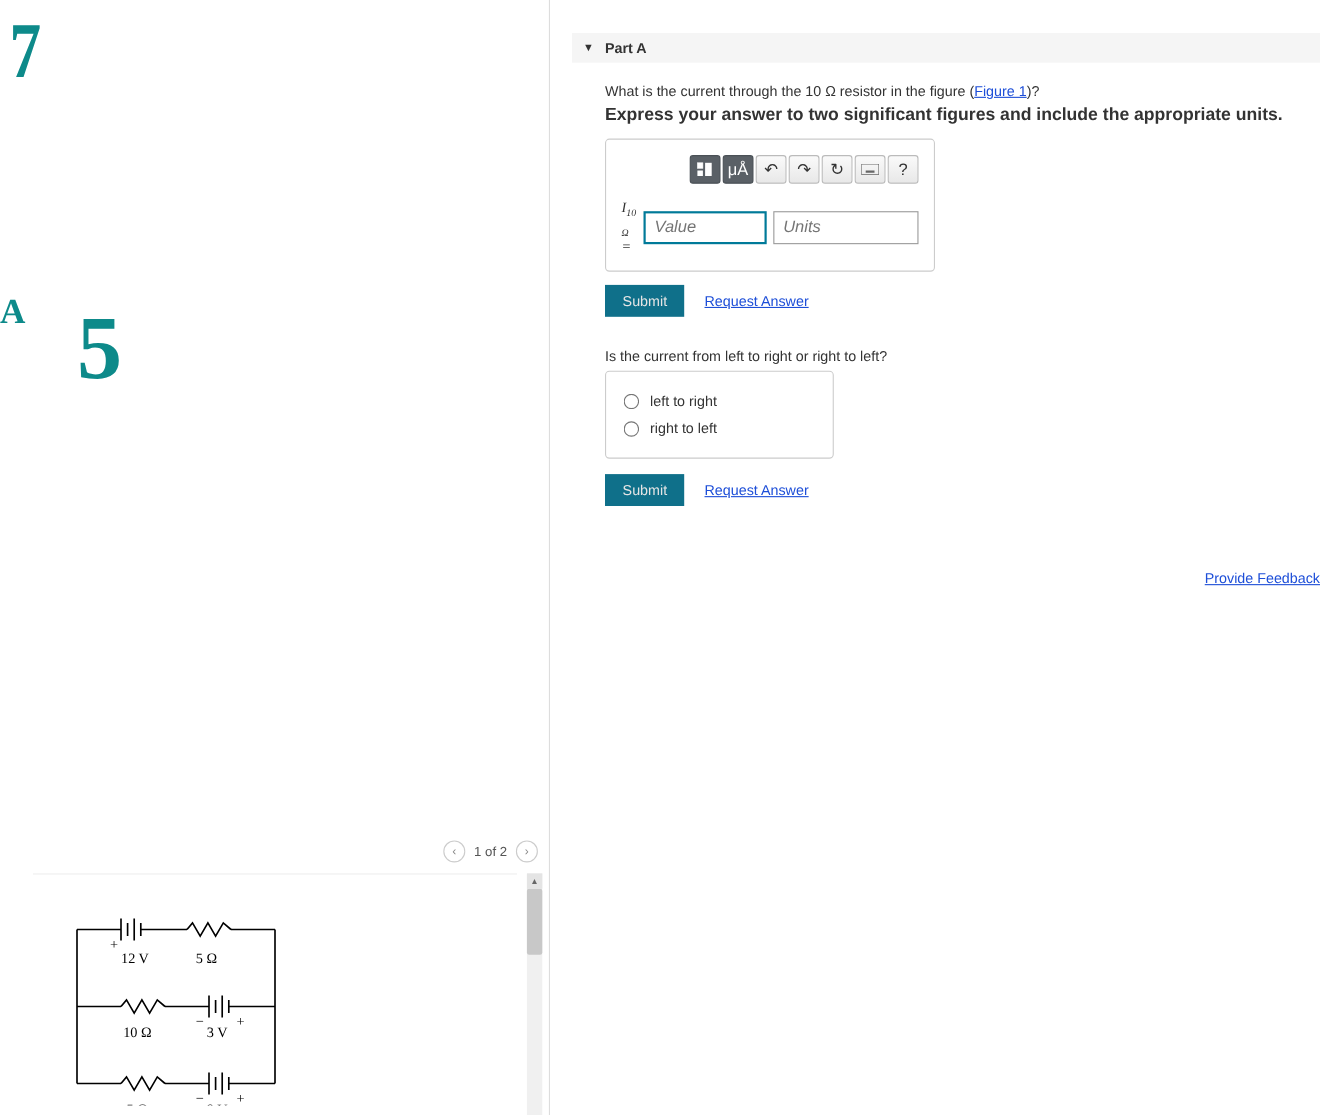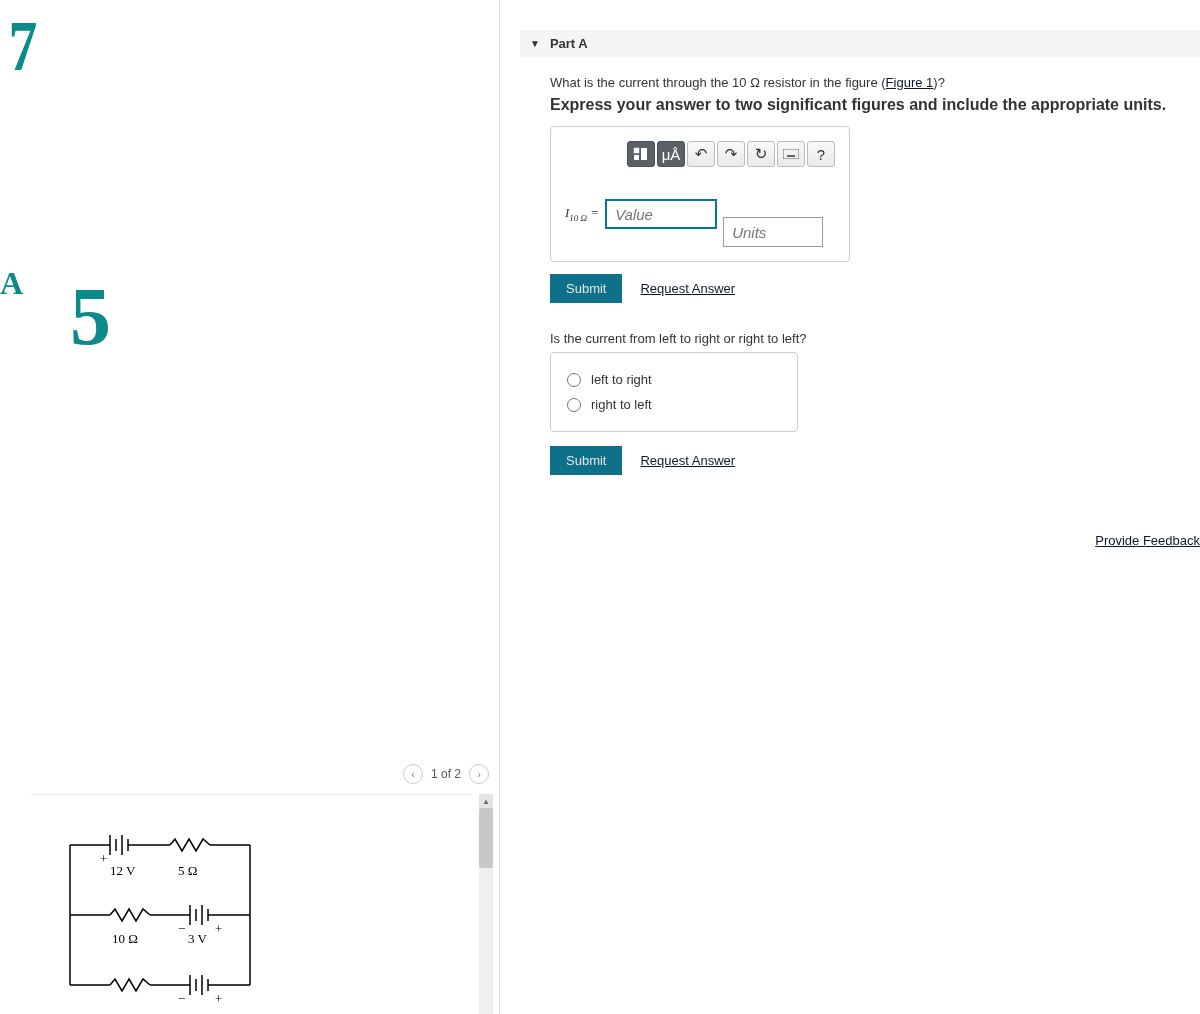--- a/index.html
+++ b/index.html
@@ -24,37 +24,37 @@
 .scrollbar { position: absolute; right: 6px; bottom: 0; width: 14px; height: 220px; background: #f0f0f0; }
 .scroll-thumb { width: 100%; height: 60px; background: #c8c8c8; border-radius: 2px; }
 .scroll-up { position: absolute; top: 0; width: 14px; height: 14px; background: #e4e4e4; display: flex; align-items: center; justify-content: center; font-size: 9px; color: #666; }
 
 
 .part-header { background: #f5f5f5; padding: 6px 10px; font-weight: bold; font-size: 13px; display: flex; align-items: center; gap: 10px; margin-bottom: 18px; }
 .part-header::before { content: '▼'; font-size: 10px; }
 .part-body { padding: 0 0 28px 30px; }
 .question { font-size: 13px; margin-bottom: 6px; }
 .instruction { font-size: 16px; font-weight: bold; margin-bottom: 12px; }
-.link { color: #0f172a; text-decoration: underline; cursor: pointer; }
+.link { color: #1d4ed8; text-decoration: underline; cursor: pointer; }
 
 .answer-box { border: 1px solid #ccc; border-radius: 4px; padding: 14px; width: 300px; margin-bottom: 12px; }
 .toolbar { display: flex; justify-content: flex-end; gap: 2px; margin-bottom: 14px; align-items: center; }
 .tool-btn { width: 28px; height: 26px; border: 1px solid #bbb; background: linear-gradient(#fafafa,#e8e8e8); border-radius: 3px; display: flex; align-items: center; justify-content: center; font-size: 15px; cursor: pointer; }
 .tool-btn.dark { background: #5a6066; color: #fff; border-color: #4a5056; }
 .tool-btn.dark2 { background: #5a6066; color: #fff; border-color: #4a5056; }
 .input-row { display: flex; align-items: center; gap: 6px; }
 .varlabel { font-style: italic; font-size: 13px; font-family: Liberation Serif, serif; }
 .valbox, .unitbox { border: 1px solid #999; height: 30px; padding: 0 8px; font-size: 15px; font-style: italic; color: #888; background: #fff; }
 .valbox { width: 112px; border: 2px solid #007a99; }
-.unitbox { width: 100px; margin-top: 36px; }
+.unitbox { width: 132px; }
 
 .submit-row { display: flex; align-items: center; gap: 18px; }
 .submit-btn { background: #0f708a; color: #e5e5e5; border: none; padding: 7px 16px; font-size: 13px; cursor: pointer; }
 
-.radio-box { border: 1px solid #ccc; border-radius: 4px; padding: 14px 16px; width: 248px; margin-bottom: 14px; }
+.radio-box { border: 1px solid #ccc; border-radius: 4px; padding: 14px 16px; width: 208px; margin-bottom: 14px; }
 .radio-row { display: flex; align-items: center; gap: 10px; font-size: 13px; padding: 5px 0; }
 .radio-row input { width: 14px; height: 14px; }
 
 .feedback { margin-top: 30px; text-align: right; }
 
 .sub { font-size: 9px; vertical-align: sub; }
 </style>
 </head>
 <body>
 

